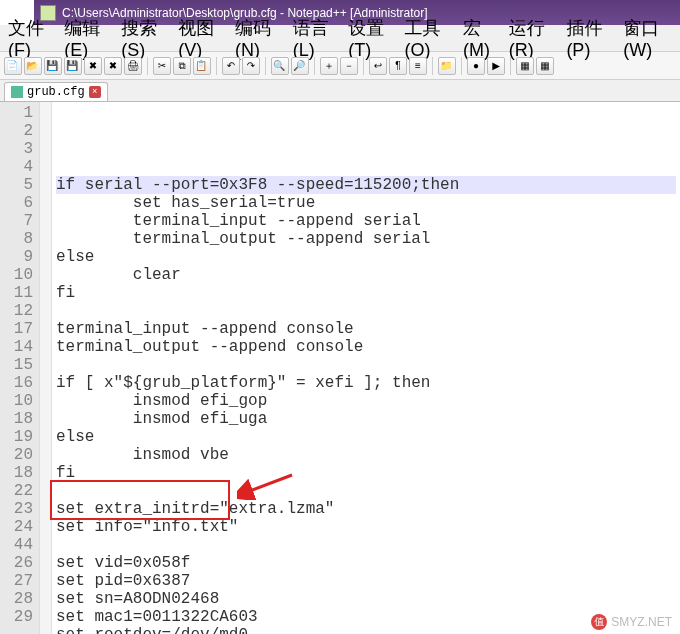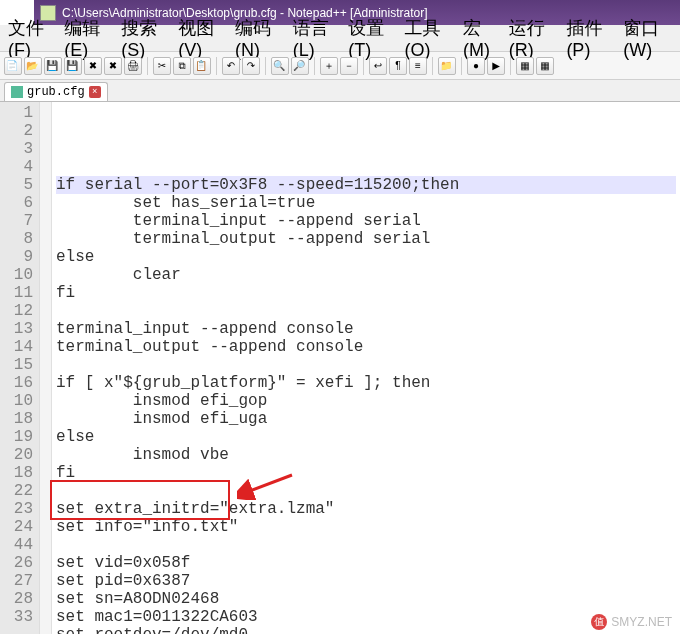--- a/index.html
+++ b/index.html
@@ -201,37 +201,37 @@
       <div>3</div>
       <div>4</div>
       <div>5</div>
       <div>6</div>
       <div>7</div>
       <div>8</div>
       <div>9</div>
       <div>10</div>
       <div>11</div>
       <div>12</div>
-      <div>13</div>
+      <div>17</div>
       <div>14</div>
       <div>15</div>
       <div>16</div>
       <div>10</div>
       <div>18</div>
       <div>19</div>
       <div>20</div>
       <div>18</div>
       <div>22</div>
       <div>23</div>
       <div>24</div>
       <div>44</div>
       <div>26</div>
       <div>27</div>
       <div>28</div>
-      <div>33</div>
+      <div>29</div>
     </div>
   <div class="fold"></div>
   <div class="code" id="code">
     <div class="highlight-box" id="hbox" style="top: 378px; left: -2px; width: 180px; height: 40px;"></div>
     <svg class="arrow" id="arrow" viewBox="0 0 60 30" style="top: 368px; left: 185px;">
       <defs>
           <marker id="ah" markerWidth="8" markerHeight="8" refX="2" refY="4" orient="auto">
         <path d="M0,0 L8,4 L0,8 Z" fill="#d22"></path>
           </marker>
         </defs>

